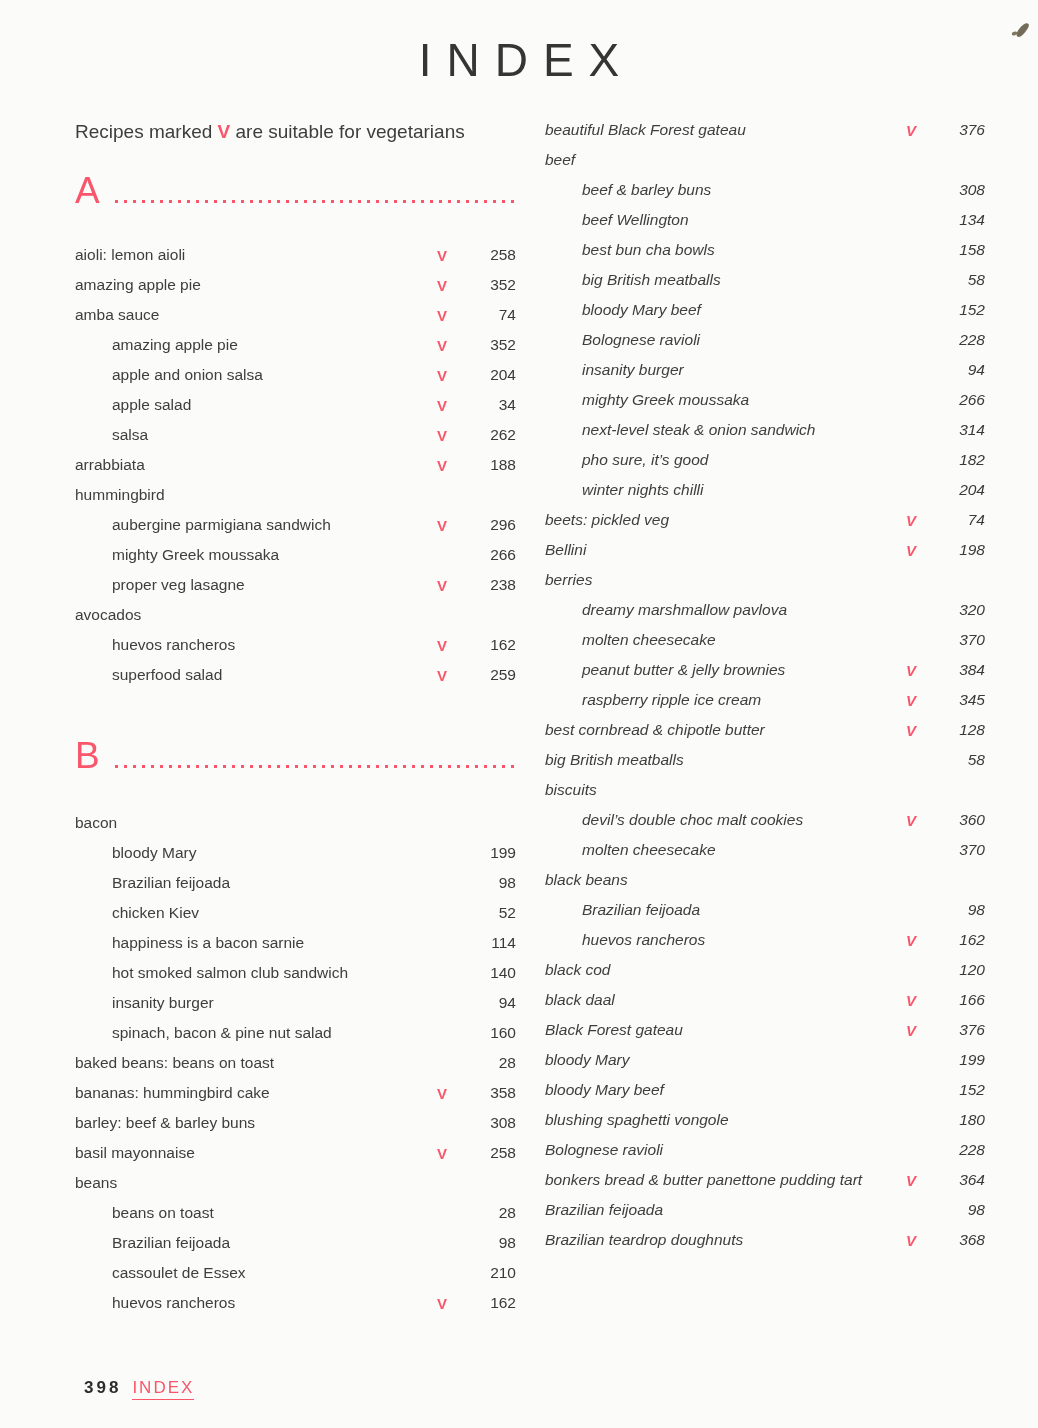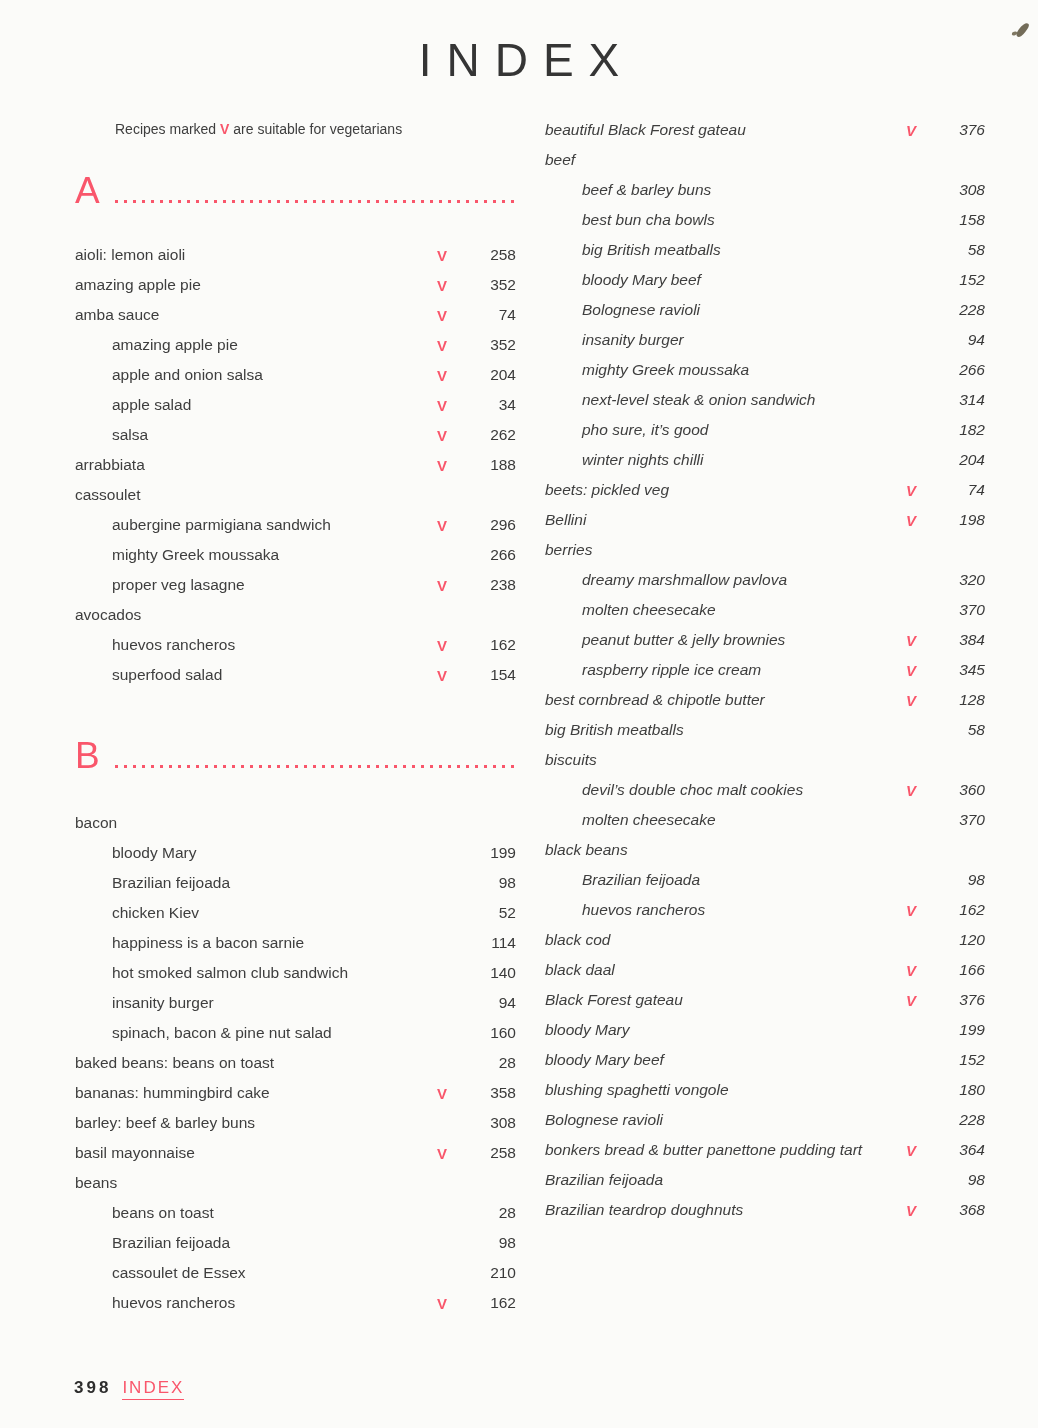--- a/index.html
+++ b/index.html
@@ -14,21 +14,21 @@
   }
   .page-title {
     position: absolute; top: 33px; left: 0; width: 1038px;
     text-align: center;
     font-size: 46px; font-weight: 400;
     letter-spacing: 15px; text-indent: 15px;
     color: #353535;
   }
   .legend {
     position: absolute; left: 75px; top: 121px; width: 441px;
-    font-size: 14px; color: #3e3e3e; margin-left: 40px;
+    font-size: 19px; color: #3e3e3e;
   }
   .legend .v-mark { color: var(--pink); font-weight: 600; }
   .section-heading {
     position: absolute; left: 75px; width: 441px;
     display: flex; align-items: flex-end; gap: 12px;
   }
   .section-heading .letter {
     font-size: 37px; line-height: 1; font-weight: 500;
     color: var(--pink);
   }
@@ -45,21 +45,21 @@
     height: 30px; font-size: 15.5px; white-space: nowrap;
   }
   .row.lvl1 .label { padding-left: 37px; }
   .row .fill { flex: 1; }
   .row .v {
     width: 44px; text-align: center;
     color: var(--pink); font-weight: 600; font-size: 15px;
   }
   .row .page { width: 52px; text-align: right; color: #3a3a3a; }
   .footer {
-    position: absolute; left: 74px; top: 1378px;
+    position: absolute; left: 84px; top: 1378px;
     font-size: 17px; display: flex; align-items: baseline; gap: 11px;
   }
   .footer .folio { font-weight: 700; letter-spacing: 3px; color: #2d2d2d; }
   .footer .footer-label {
     color: var(--pink); letter-spacing: 2px;
     border-bottom: 1.5px solid var(--pink); padding-bottom: 1px;
   }
   .ink-mark {
     position: absolute; left: 1019px; top: 22px;
     width: 7px; height: 16px;
@@ -133,21 +133,21 @@
       <span class="v">V</span>
       <span class="page">262</span>
     </div>
     <div class="row">
       <span class="label">arrabbiata</span>
       <span class="fill"></span>
       <span class="v">V</span>
       <span class="page">188</span>
     </div>
     <div class="row">
-      <span class="label">cassoulet</span>
+      <span class="label">hummingbird</span>
       <span class="fill"></span>
       <span class="v"></span>
       <span class="page"></span>
     </div>
     <div class="row lvl1">
       <span class="label">aubergine parmigiana sandwich</span>
       <span class="fill"></span>
       <span class="v">V</span>
       <span class="page">296</span>
     </div>
@@ -172,21 +172,21 @@
     <div class="row lvl1">
       <span class="label">huevos rancheros</span>
       <span class="fill"></span>
       <span class="v">V</span>
       <span class="page">162</span>
     </div>
     <div class="row lvl1">
       <span class="label">superfood salad</span>
       <span class="fill"></span>
       <span class="v">V</span>
-      <span class="page">154</span>
+      <span class="page">259</span>
     </div>
   </div>
 
 <div class="section-heading" style="top:737px;">
   <span class="letter">B</span>
   <span class="dots"></span>
 </div>
 <div class="entries" style="left:75px; top:808px;">
     <div class="row">
       <span class="label">bacon</span>
@@ -305,20 +305,26 @@
       <span class="v"></span>
       <span class="page"></span>
     </div>
     <div class="row lvl1">
       <span class="label">beef &amp; barley buns</span>
       <span class="fill"></span>
       <span class="v"></span>
       <span class="page">308</span>
     </div>
     <div class="row lvl1">
+      <span class="label">beef Wellington</span>
+      <span class="fill"></span>
+      <span class="v"></span>
+      <span class="page">134</span>
+    </div>
+    <div class="row lvl1">
       <span class="label">best bun cha bowls</span>
       <span class="fill"></span>
       <span class="v"></span>
       <span class="page">158</span>
     </div>
     <div class="row lvl1">
       <span class="label">big British meatballs</span>
       <span class="fill"></span>
       <span class="v"></span>
       <span class="page">58</span>

